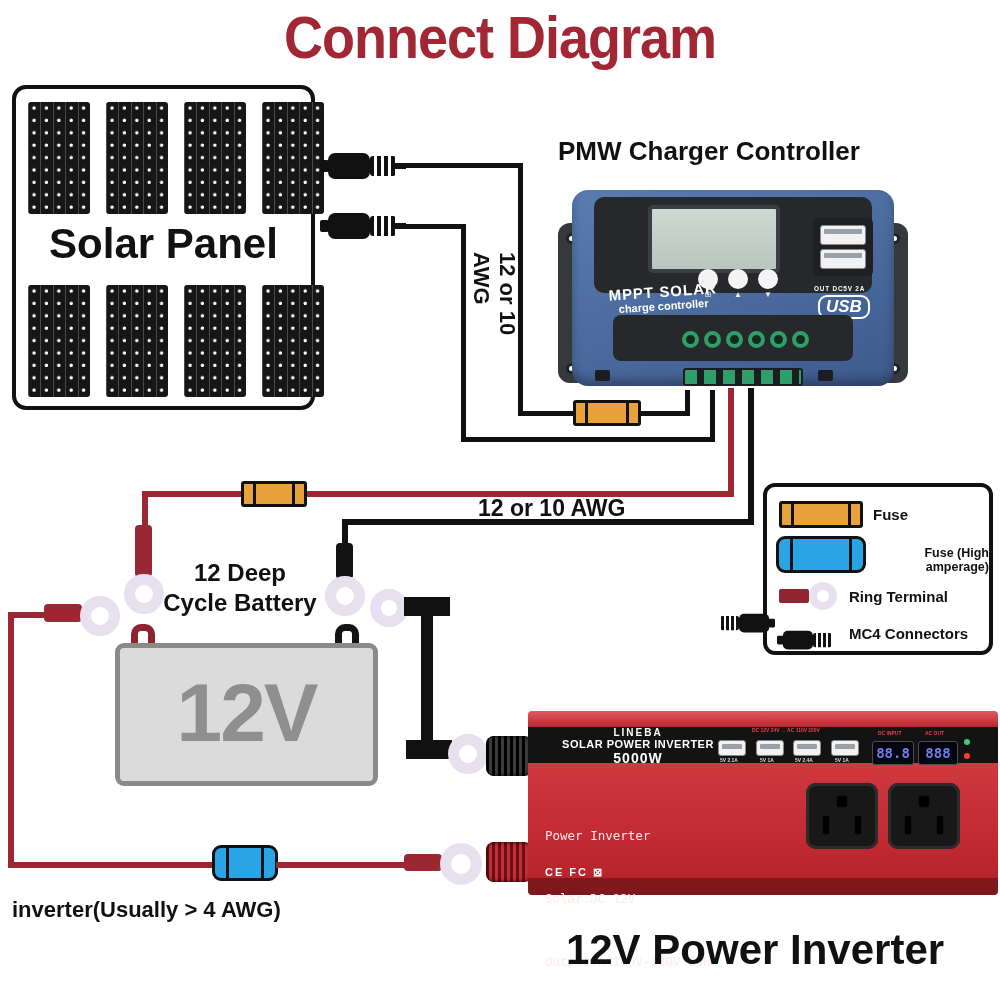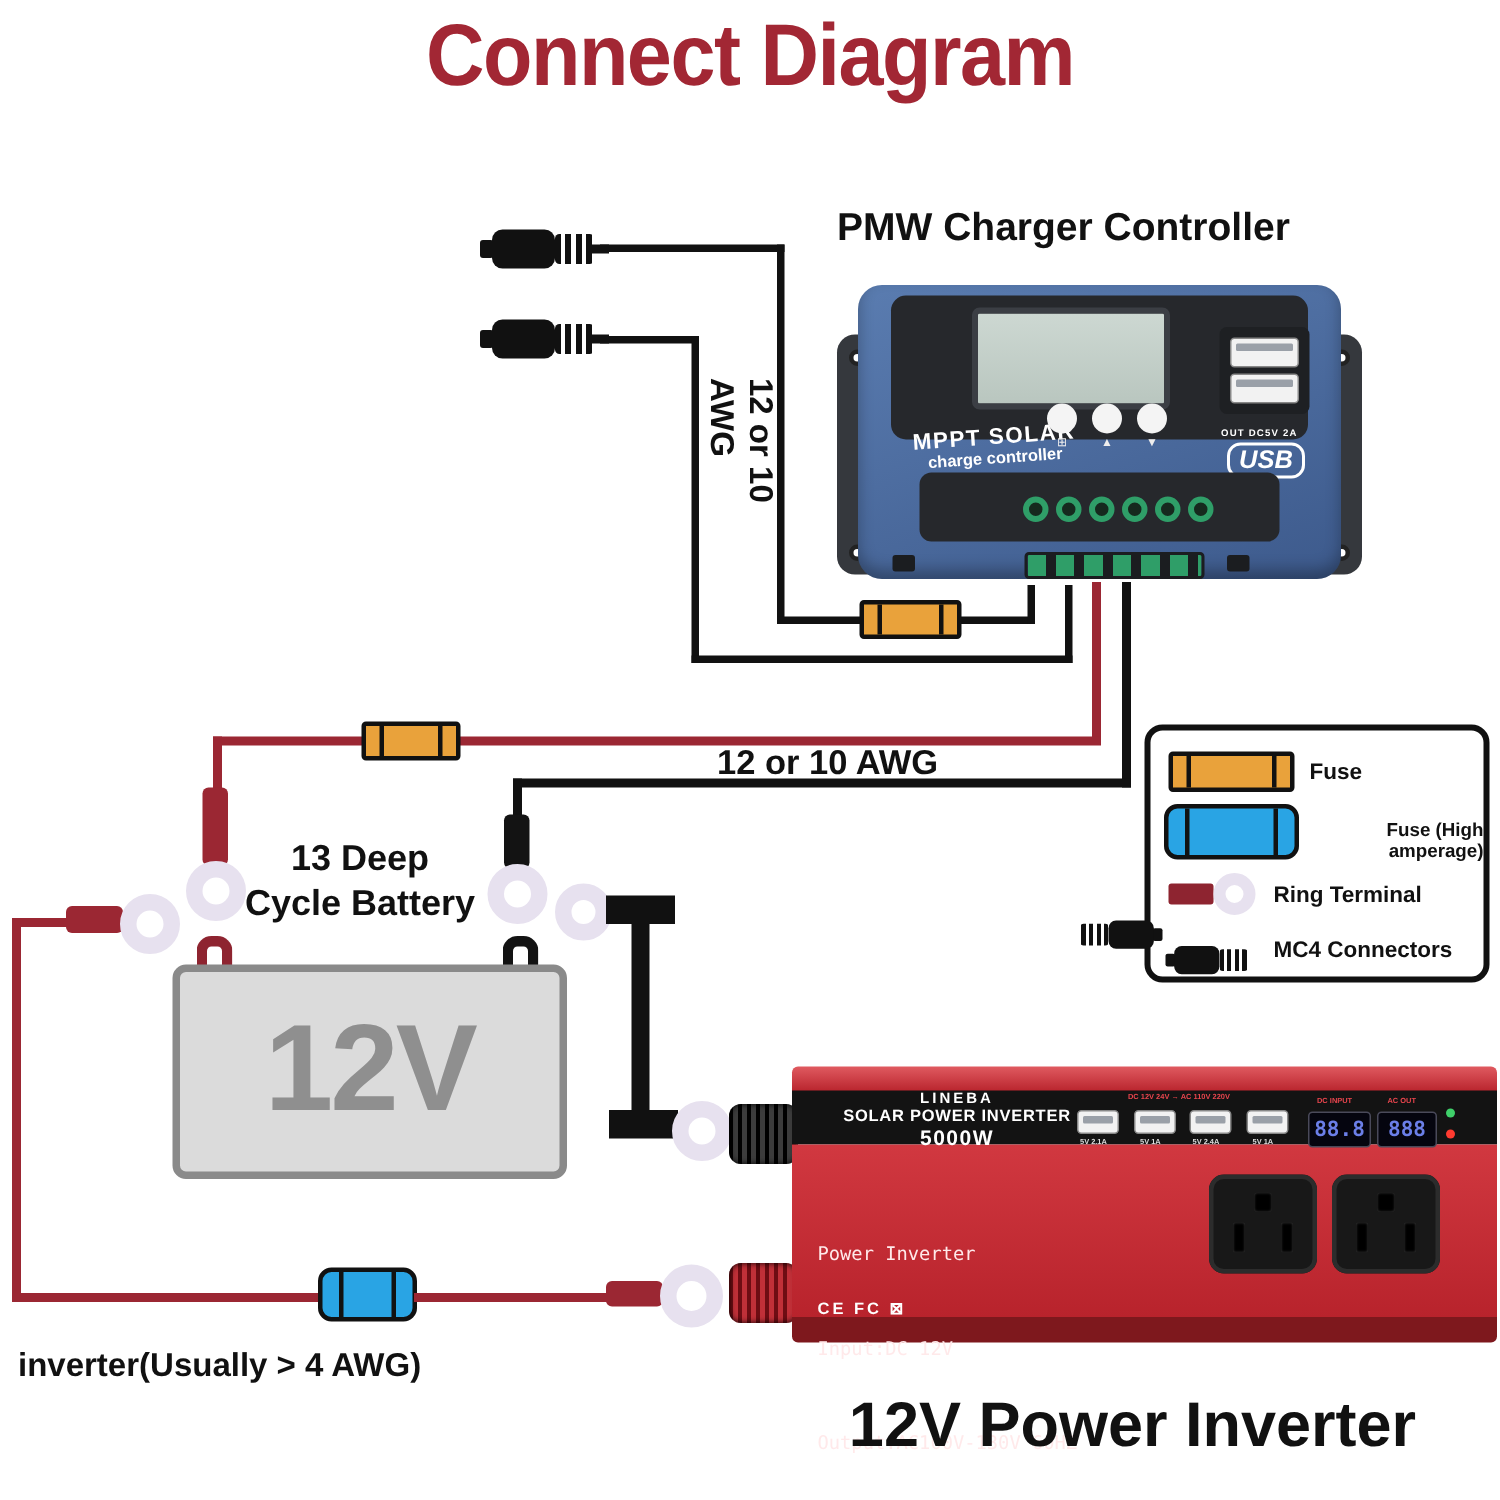--- a/index.html
+++ b/index.html
@@ -51,20 +51,31 @@
   .outlet .sl{position:absolute;top:32px;width:8px;height:20px;background:#000;box-shadow:inset 0 0 2px #444;border-radius:1px;}
   .screw{position:absolute;width:11px;height:11px;border-radius:50%;background:#fff;border:3px solid #222;box-sizing:border-box;}
 </style>
 </head>
 <body>
 
 <div id="stage">
 
   <div class="abs" style="left:0;top:6px;width:1000px;text-align:center;font-size:54px;font-weight:800;color:#a22734;letter-spacing:-1px;transform:scaleY(1.08);">Connect Diagram</div>
 
+  <div class="abs" style="left:12px;top:85px;width:303px;height:325px;background:#fff;border:4px solid #111;border-radius:14px;box-sizing:border-box;">
+    <div class="panel" style="left:12px;top:13px;"></div>
+    <div class="panel" style="left:90px;top:13px;"></div>
+    <div class="panel" style="left:168px;top:13px;"></div>
+    <div class="panel" style="left:246px;top:13px;"></div>
+    <div class="abs" style="left:0;top:131px;width:295px;text-align:center;font-size:42px;font-weight:800;color:#111;">Solar Panel</div>
+    <div class="panel" style="left:12px;top:196px;"></div>
+    <div class="panel" style="left:90px;top:196px;"></div>
+    <div class="panel" style="left:168px;top:196px;"></div>
+    <div class="panel" style="left:246px;top:196px;"></div>
+  </div>
 
   <div class="mc4" style="left:320px;top:152px;width:88px;">
     <div class="tip"></div>
       <div class="body"></div>
       <div class="ridge"></div>
       <div class="stub"></div>
   </div>
   <div class="mc4" style="left:320px;top:212px;width:88px;">
     <div class="tip"></div>
       <div class="body"></div>
@@ -154,21 +165,21 @@
     </div>
     <div class="mc4" style="left:10px;top:143px;width:76px;transform:scale(.72);transform-origin:left top;">
       <div class="tip"></div>
         <div class="body"></div>
         <div class="ridge"></div>
     </div>
     <div class="abs" style="left:82px;top:138px;font-size:15px;font-weight:800;color:#111;">MC4 Connectors</div>
   </div>
 
   <div class="abs" style="left:145px;top:558px;width:190px;text-align:center;font-size:24px;font-weight:800;color:#111;line-height:30px;">
-    <div>13 Deep</div>
+    <div>12 Deep</div>
     <div>Cycle Battery</div>
   </div>
   <div class="hook" style="left:131px;top:624px;"></div>
   <div class="hook black" style="left:335px;top:624px;"></div>
   <div class="abs" style="left:115px;top:643px;width:263px;height:143px;background:#dbdbdb;border:5px solid #8a8a8a;border-radius:9px;box-sizing:border-box;">
     <div class="abs" style="left:0;top:18px;width:253px;text-align:center;font-size:82px;font-weight:800;color:#8f8f8f;letter-spacing:-2px;">12V</div>
   </div>
 
   <div class="wire-red" style="left:8px;top:612px;width:42px;height:6px;"></div>
   <div class="abs" style="left:44px;top:604px;width:38px;height:18px;background:#9b2733;border-radius:4px;"></div>
@@ -211,21 +222,21 @@
     <div class="tinylabel" style="left:307px;top:55px;color:#ddd;">5V 1A</div>
     <div class="tinylabel" style="left:350px;top:28px;color:#e8454d;">DC INPUT</div>
     <div class="seg" style="left:344px;top:38px;width:40px;height:22px;font-size:14px;line-height:22px;">88.8</div>
     <div class="tinylabel" style="left:397px;top:28px;color:#e8454d;">AC OUT</div>
     <div class="seg" style="left:390px;top:38px;width:38px;height:22px;font-size:14px;line-height:22px;">888</div>
     <div class="abs" style="left:436px;top:36px;width:6px;height:6px;border-radius:50%;background:#3fd06a;"></div>
     <div class="abs" style="left:436px;top:50px;width:6px;height:6px;border-radius:50%;background:#ff3b30;"></div>
 
     <div class="abs" style="left:17px;top:80px;color:#ffe9ea;font-family:'DejaVu Sans Mono',monospace;font-size:12.5px;line-height:21px;white-space:pre;">
       <div>Power Inverter</div>
-      <div>Input:DC 12V</div>
+      <div>Solar:DC 12V</div>
       <div>Output:AC100V-130V 60HZ</div>
       
     </div>
     <div class="abs" style="left:17px;top:163px;color:#fff;font-size:11px;font-weight:800;letter-spacing:2px;">CE FC ⊠</div>
     <div class="outlet" style="left:278px;top:80px;">
       <div class="gnd"></div>
         <div class="sl" style="left:16px;"></div>
         <div class="sl" style="left:48px;"></div>
     </div>
     <div class="outlet" style="left:360px;top:80px;">

